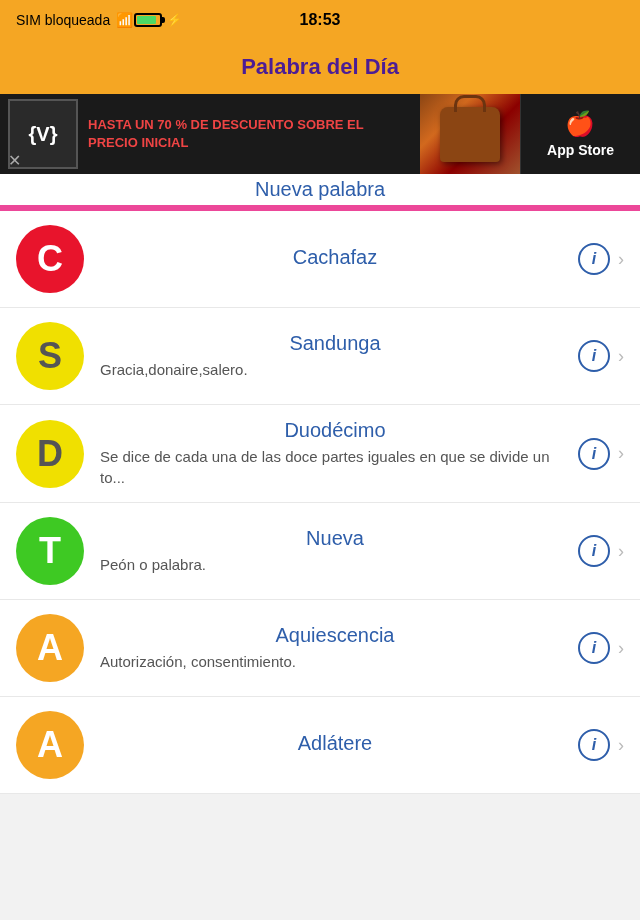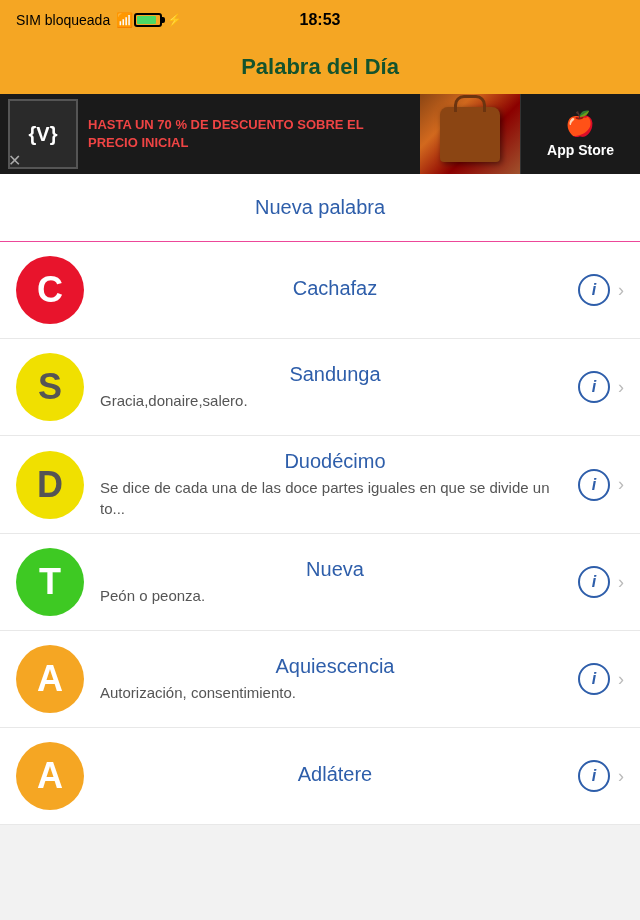--- a/index.html
+++ b/index.html
@@ -83,21 +83,21 @@
       width: 100%;
       height: 54px;
       background: #f5a623;
       display: flex;
       align-items: center;
       justify-content: center;
     }
     .title-bar h1 {
       font-size: 22px;
       font-weight: 700;
-      color: #14532d;
+      color: #4c1d95;
     }
 
     
     .ad-banner {
       width: 100%;
       height: 80px;
       background: #1a1a1a;
       display: flex;
       align-items: center;
       position: relative;
@@ -185,23 +185,23 @@
       left: 8px;
       color: #aaa;
       font-size: 16px;
       cursor: pointer;
     }
 
     
     .nueva-palabra {
       background: #fff;
       width: 100%;
-      padding: 22px 0;
+      padding: 4px 0;
       text-align: center;
-      border-bottom: 1px solid #ec4899;
+      border-bottom: 6px solid #ec4899;
     }
     .nueva-palabra span {
       font-size: 20px;
       font-weight: 400;
       color: #2E5EAA;
     }
 
     
     .words-list {
       background: #fff;
@@ -346,21 +346,21 @@
       <div class="info-btn">i</div>
       <span class="chevron">›</span>
     </div>
   </div>
     <div class="word-item">
     <div class="word-avatar" style="background:#3ec923; color:#fff">
       T
     </div>
     <div class="word-content">
       <div class="word-title">Nueva</div>
-      <div class="word-definition">Peón o peonza.</div>
+      <div class="word-definition">Peón o palabra.</div>
     </div>
     <div class="word-actions">
       <div class="info-btn">i</div>
       <span class="chevron">›</span>
     </div>
   </div>
     <div class="word-item">
     <div class="word-avatar" style="background:#f5a623; color:#fff">
       A
     </div>

